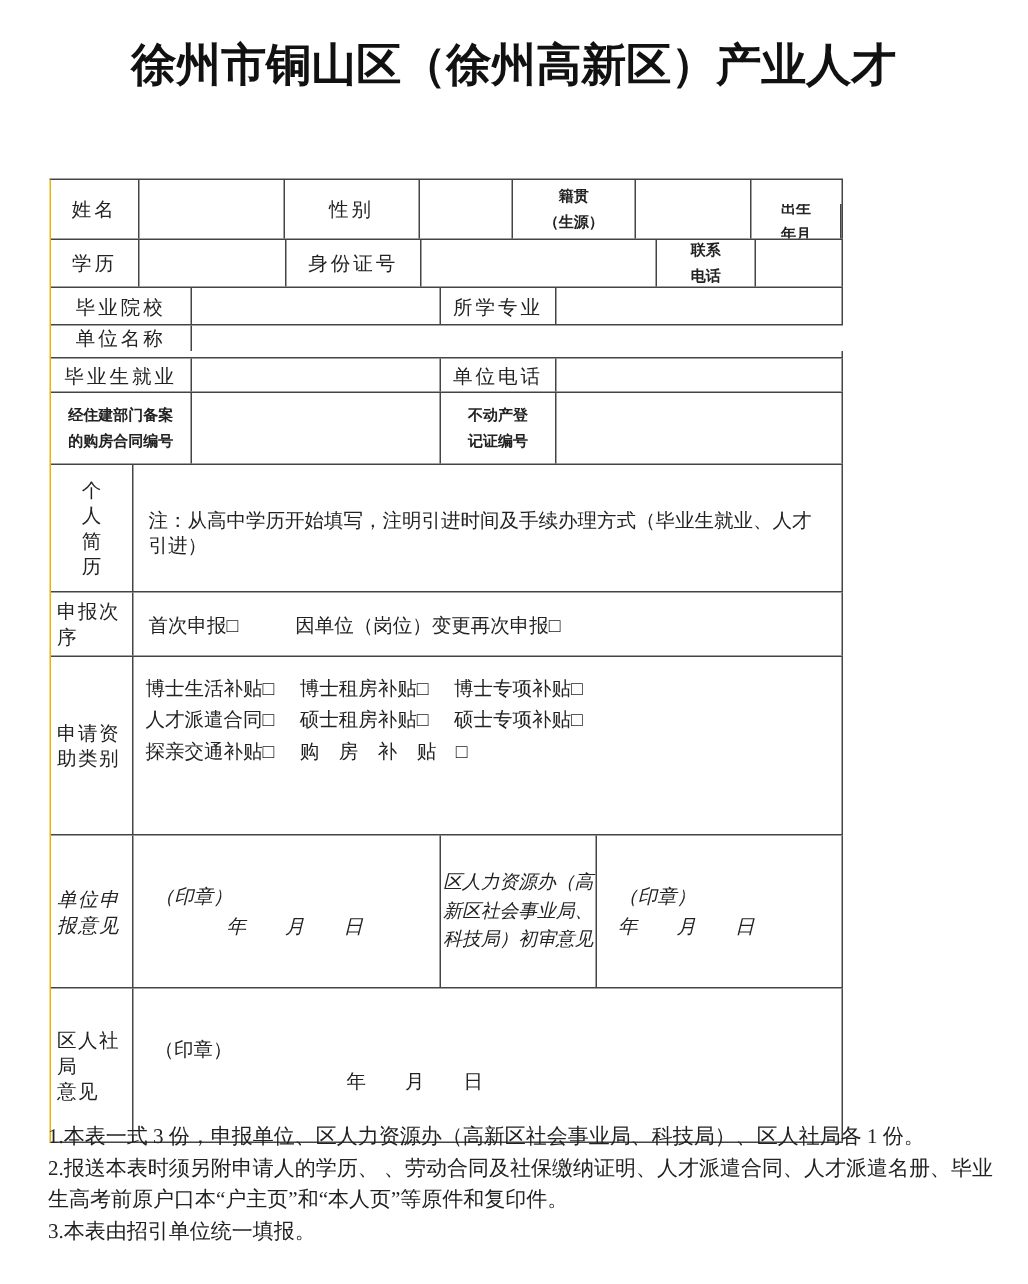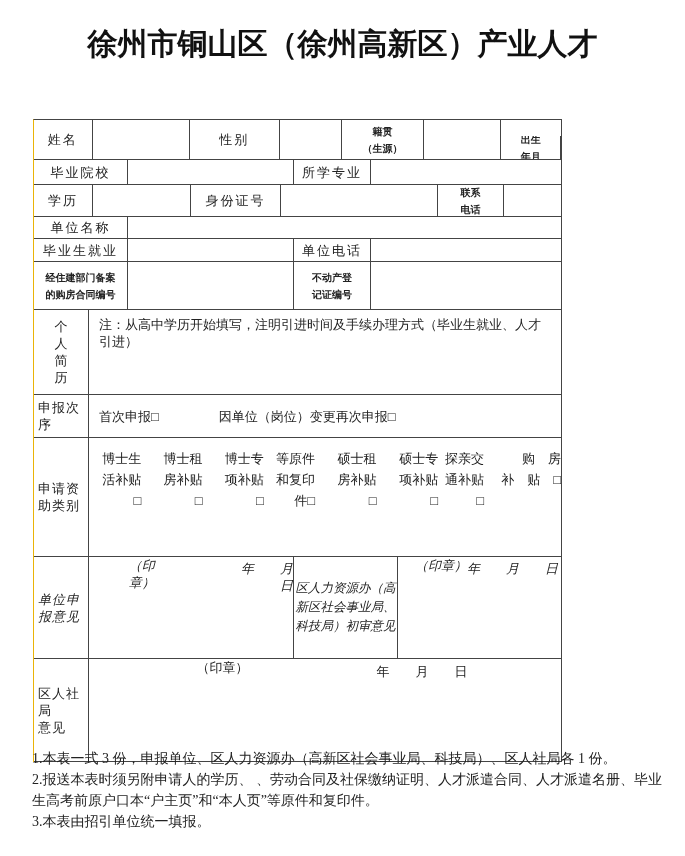--- a/index.html
+++ b/index.html
@@ -11,39 +11,39 @@
   .tbl{position:absolute;left:33px;top:119px;width:529px;
        border-top:1px solid #444;border-left:1px solid #eab308;box-sizing:border-box;
        font-size:13px;line-height:17px;}
   .row{display:flex;border-bottom:1px solid #444;box-sizing:border-box;}
   .cell{border-right:1px solid #444;box-sizing:border-box;display:flex;
         align-items:center;justify-content:center;text-align:center;
         white-space:pre-line;overflow:hidden;}
   .lbl{letter-spacing:2px;}
   .lblsm{font-size:10px;letter-spacing:0;font-weight:bold;}
   .left{justify-content:flex-start;text-align:left;letter-spacing:0;}
-  .topleft{align-items:flex-start;justify-content:flex-start;text-align:left;
+  .topleft{align-items:center;justify-content:flex-start;text-align:left;
            padding:6px 10px 0 10px;letter-spacing:0;}
-  .col{align-items:flex-start;justify-content:center;
-       text-align:right;}
+  .col{flex-direction:column;align-items:flex-start;justify-content:center;
+       text-align:left;}
   
-  .r1{height:40px;} .r2{height:32px;} .r3{height:25px;} .r4{height:22px;}
+  .r1{height:40px;} .r2{height:32px;} .r3{height:25px;} .r4{height:22px;flex-direction:column;}
   .r5{height:23px;} .r6{height:48px;} .r7{height:85px;} .r8{height:43px;}
   .r9{height:119px;} .r10{height:102px;font-style:italic;} .r11{height:103px;}
   
   .w59{width:59px;} .w98{width:98px;} .w90{width:90px;} .w63{width:63px;}
   .w82{width:82px;} .w78{width:78px;} .w60{width:60px;margin-top:16px;} .w92{width:92px;}
   .w157{width:157px;} .w66{width:66px;} .w152{width:152px;}
   .w94{width:94px;} .w166{width:166px;} .w77{width:77px;} .w285{width:285px;}
   .w528{width:528px;} .w55{width:55px;} .w567{width:567px;}
   .w205{width:205px;} .w104{width:104px;text-align:center;} .w258{width:258px;}
   .grow{flex:1;}
   .padlbl{padding-left:4px;justify-content:flex-start;text-align:left;letter-spacing:1px;}
   .seq span{white-space:pre;text-align:right;}
-  .seq .second{margin-left:60px;}
+  .seq .second{margin-left:38px;}
   .cats{padding:10px 0 0 8px;line-height:21px;}
   .cats .catrow{display:flex;gap:17px;}
   .seal-date .date1{margin-left:48px;margin-top:3px;}
   .seal-date{padding-left:14px;}
   .review{font-size:12.5px;line-height:19px;}
   .bureau .date1{margin-left:128px;margin-top:4px;}
   .bureau{padding-left:14px;}
   .notes{position:absolute;left:32px;top:748px;width:630px;font-size:14px;
          line-height:21px;color:#222;}
   .notes div{white-space:normal;}
@@ -65,35 +65,35 @@
       <div class="cell lbl w90">性别</div>
       <div class="cell w63"></div>
       <div class="cell lblsm w82">籍贯
 （生源）</div>
       <div class="cell w78"></div>
       <div class="cell lblsm w60">出生
 年月</div>
       <div class="cell w92 grow"></div>
     </div>
 
-    <div class="row r3">
-      <div class="cell lbl w94">毕业院校</div>
-      <div class="cell w166"></div>
-      <div class="cell lbl w77">所学专业</div>
-      <div class="cell w285 grow"></div>
-    </div>
-
     <div class="row r2">
       <div class="cell lbl w59">学历</div>
       <div class="cell w98"></div>
       <div class="cell lbl w90">身份证号</div>
       <div class="cell w157"></div>
       <div class="cell lblsm w66">联系
 电话</div>
       <div class="cell w152 grow"></div>
+    </div>
+
+    <div class="row r3">
+      <div class="cell lbl w94">毕业院校</div>
+      <div class="cell w166"></div>
+      <div class="cell lbl w77">所学专业</div>
+      <div class="cell w285 grow"></div>
     </div>
 
     <div class="row r4">
       <div class="cell lbl w94">单位名称</div>
       <div class="cell w528 grow"></div>
     </div>
 
     <div class="row r5">
       <div class="cell lbl w94">毕业生就业</div>
       <div class="cell w166"></div>
@@ -132,21 +132,21 @@
     <div class="row r9">
       <div class="cell padlbl w55">申请资
 助类别</div>
       <div class="cell left cats col w567 grow" style="justify-content:flex-start;">
         <div class="catrow">
           <span>博士生活补贴□</span>
           <span>博士租房补贴□</span>
           <span>博士专项补贴□</span>
         </div>
         <div class="catrow">
-          <span>等原件和复印件□</span>
+          <span>人才派遣合同□</span>
           <span>硕士租房补贴□</span>
           <span>硕士专项补贴□</span>
         </div>
         <div class="catrow">
           <span>探亲交通补贴□</span>
           <span>购　房　补　贴　□</span>
         </div>
       </div>
     </div>
 

